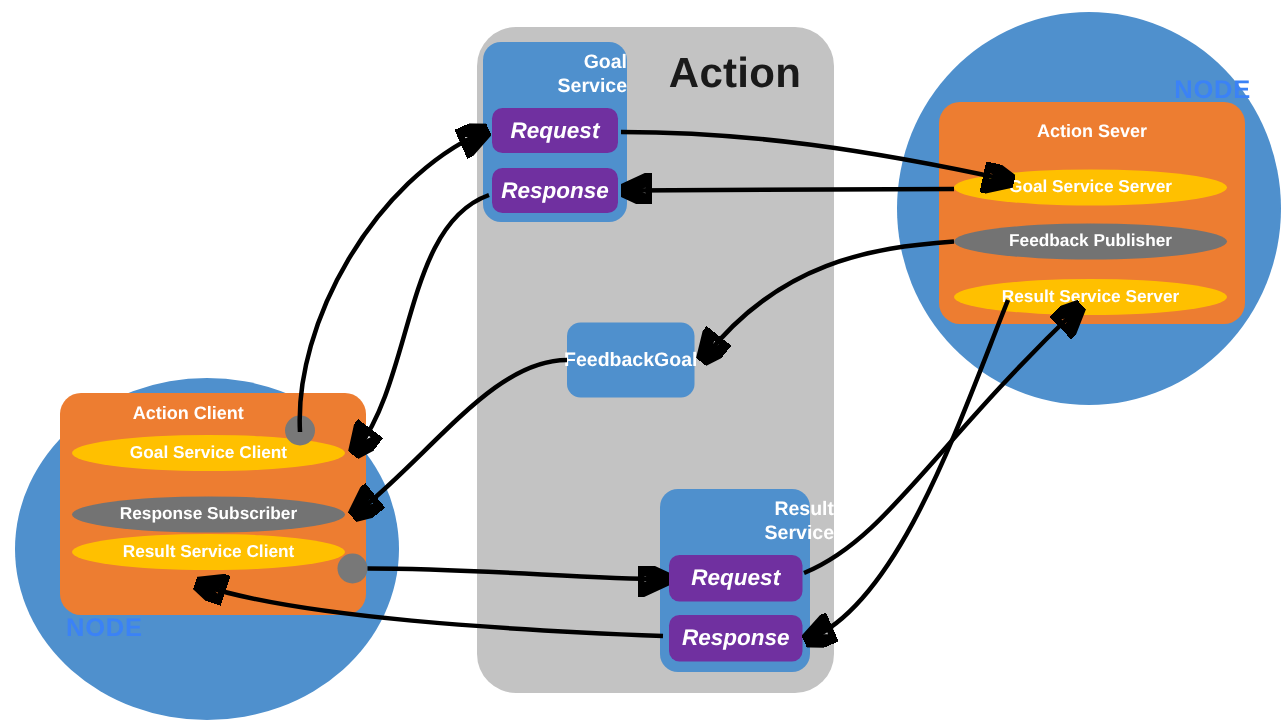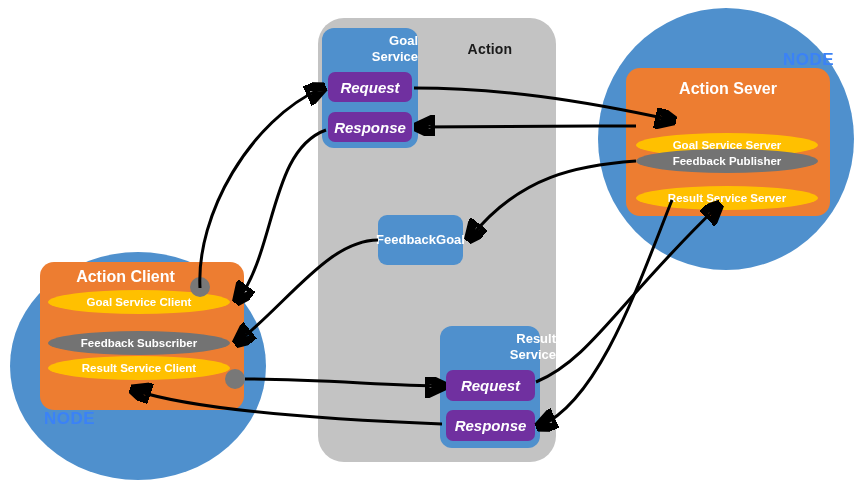--- a/index.html
+++ b/index.html
@@ -9,60 +9,60 @@
 
   .abs{position:absolute;}
 
   
   .action-panel{
     left:318px;top:18px;width:238px;height:444px;
     background:#c3c3c3;border-radius:26px;
   }
   .action-title{
     left:430px;top:34px;width:120px;height:30px;
-    color:#1a1a1a;font-size:14px;font-weight:bold;
+    color:#1a1a1a;font-size:28px;font-weight:bold;
     display:flex;align-items:center;justify-content:center;
     letter-spacing:.2px;
   }
 
   
   .node-circle{border-radius:50%;background:#4f90cd;}
   .node-left{left:10px;top:252px;width:256px;height:228px;}
   .node-right{left:598px;top:8px;width:256px;height:262px;}
   .node-label{
     color:#3b82f6;font-size:17px;font-weight:bold;letter-spacing:.5px;
   }
   .node-label-left{left:44px;top:409px;width:90px;height:22px;}
   .node-label-right{left:744px;top:50px;width:90px;height:22px;
     text-align:right;}
 
   
   .orange-box{background:#ed7d31;border-radius:14px;}
   .orange-left{left:40px;top:262px;width:204px;height:148px;}
   .orange-right{left:626px;top:68px;width:204px;height:148px;}
   .orange-title{
-    color:#ffffff;font-size:16px;font-weight:bold;
+    color:#ffffff;font-size:12px;font-weight:bold;
     text-align:center;
   }
   .orange-title-left{left:40px;top:268px;width:171px;height:20px;}
   .orange-title-right{left:626px;top:80px;width:204px;height:20px;}
 
   
   .pill{
     border-radius:50%;
     display:flex;align-items:center;justify-content:center;
     color:#ffffff;font-size:11.5px;font-weight:bold;
     height:24px;width:182px;
   }
   .pill-yellow{background:#ffc000;}
   .pill-green{background:#737373;}
   .pl-1{left:48px;top:290px;}
   .pl-2{left:48px;top:331px;}
   .pl-3{left:48px;top:356px;}
-  .pr-1{left:636px;top:113px;margin-top:20px;}
+  .pr-1{left:636px;top:113px;}
   .pr-2{left:636px;top:149px;}
   .pr-3{left:636px;top:186px;}
 
   
   .svc{background:#4f90cd;border-radius:12px;}
   .svc-goal{left:322px;top:28px;width:96px;height:120px;}
   .svc-result{left:440px;top:326px;width:100px;height:122px;}
   .svc-title{
     color:#ffffff;font-size:13px;font-weight:bold;
     text-align:right;line-height:16px;
@@ -110,21 +110,21 @@
   <div class="abs node-circle node-left"></div>
   <div class="abs node-circle node-right"></div>
 
   <div class="abs orange-box orange-left"></div>
   <div class="abs orange-box orange-right"></div>
 
   <div class="abs orange-title orange-title-left">Action Client</div>
   <div class="abs orange-title orange-title-right">Action Sever</div>
 
   <div class="abs pill pill-yellow pl-1">Goal Service Client</div>
-  <div class="abs pill pill-green pl-2">Feedback Subscriber</div>
+  <div class="abs pill pill-green pl-2">Response Subscriber</div>
   <div class="abs pill pill-yellow pl-3">Result Service Client</div>
 
   <div class="abs pill pill-yellow pr-1">Goal Service Server</div>
   <div class="abs pill pill-green pr-2">Feedback Publisher</div>
   <div class="abs pill pill-yellow pr-3">Result Service Server</div>
 
   <div class="abs node-label node-label-left">NODE</div>
   <div class="abs node-label node-label-right">NODE</div>
 
   <div class="abs svc svc-goal"></div>

